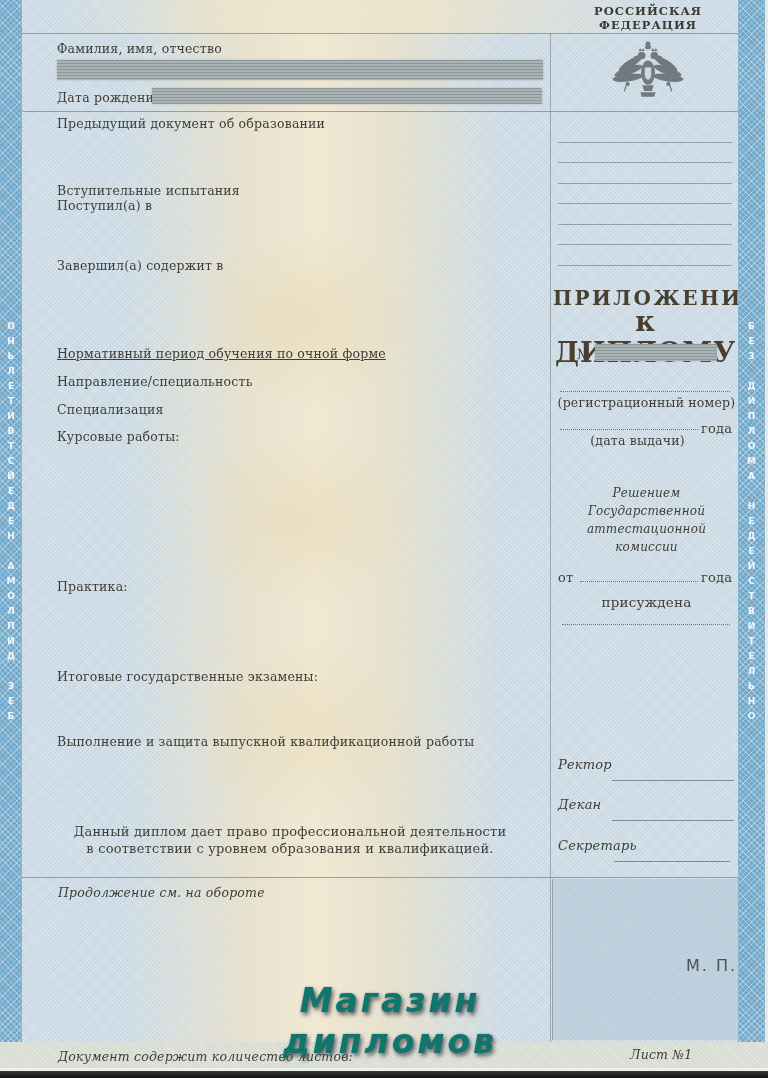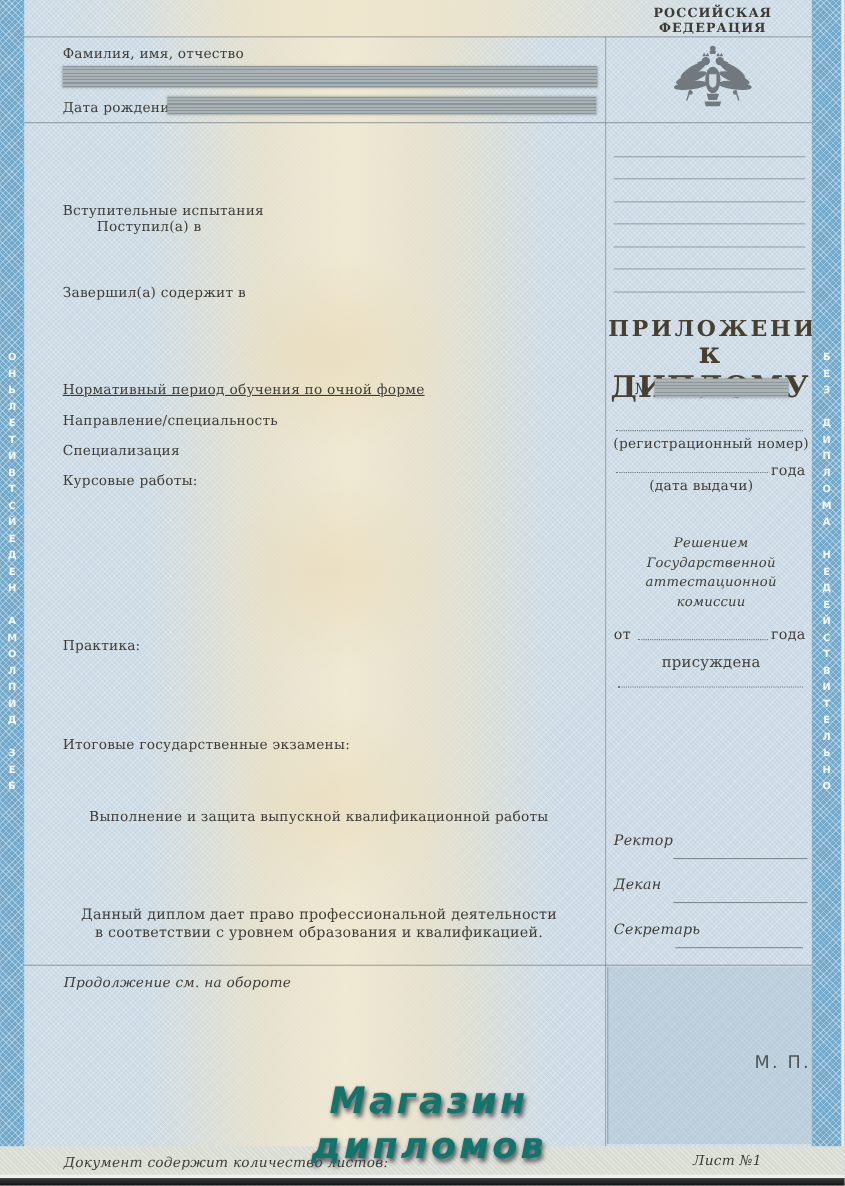--- a/index.html
+++ b/index.html
@@ -107,30 +107,31 @@
   <div class="hline" style="left:22px; top:111px; width:716px;"></div>
   <div class="hline" style="left:22px; top:877px; width:716px;"></div>
   <div class="vline" style="left:550px; top:33px; height:1009px;"></div>
 
   <div class="lbl" style="left:57px; top:41px;">Фамилия, имя, отчество</div>
   <div class="redact" style="left:57px; top:60px; width:486px; height:20px;"></div>
 
   <div class="lbl" style="left:57px; top:90px;">Дата рождения</div>
   <div class="redact" style="left:152px; top:88px; width:390px; height:16px;"></div>
 
+  <div class="lbl" style="left:57px; top:116px;">Предыдущий документ об образовании</div>
   <div class="lbl" style="left:57px; top:183px;">Вступительные испытания</div>
-  <div class="lbl" style="left:57px; top:198px;margin-left:31px;">Поступил(а) в</div>
+  <div class="lbl" style="left:57px; top:198px;">Поступил(а) в</div>
   <div class="lbl" style="left:57px; top:258px;">Завершил(а) содержит в</div>
   <div class="lbl" style="left:57px; top:346px;text-decoration:underline;">Нормативный период обучения по очной форме</div>
   <div class="lbl" style="left:57px; top:374px;">Направление/специальность</div>
   <div class="lbl" style="left:57px; top:402px;">Специализация</div>
   <div class="lbl" style="left:57px; top:429px;">Курсовые работы:</div>
   <div class="lbl" style="left:57px; top:579px;">Практика:</div>
   <div class="lbl" style="left:57px; top:669px;">Итоговые государственные экзамены:</div>
-  <div class="lbl" style="left:57px; top:734px;margin-left:24px;">Выполнение и защита выпускной квалификационной работы</div>
+  <div class="lbl" style="left:57px; top:734px;">Выполнение и защита выпускной квалификационной работы</div>
 
   <div class="lbl ctr" style="left:40px; top:824px; width:500px; font-size:13px;">Данный диплом дает право профессиональной деятельности</div>
   <div class="lbl ctr" style="left:40px; top:841px; width:500px; font-size:13px;">в соответствии с уровнем образования и квалификацией.</div>
 
   <div class="lbl it" style="left:58px; top:885px;">Продолжение см. на обороте</div>
 
   <div class="country">
     <div>РОССИЙСКАЯ</div>
     <div>ФЕДЕРАЦИЯ</div>
   </div>

